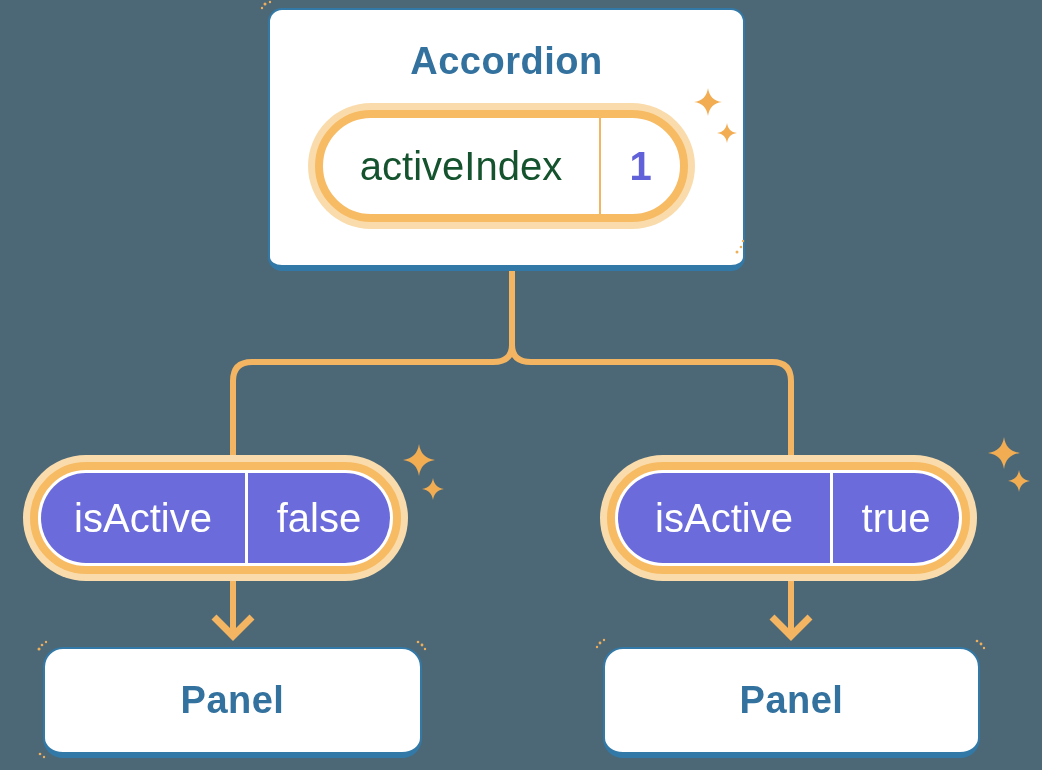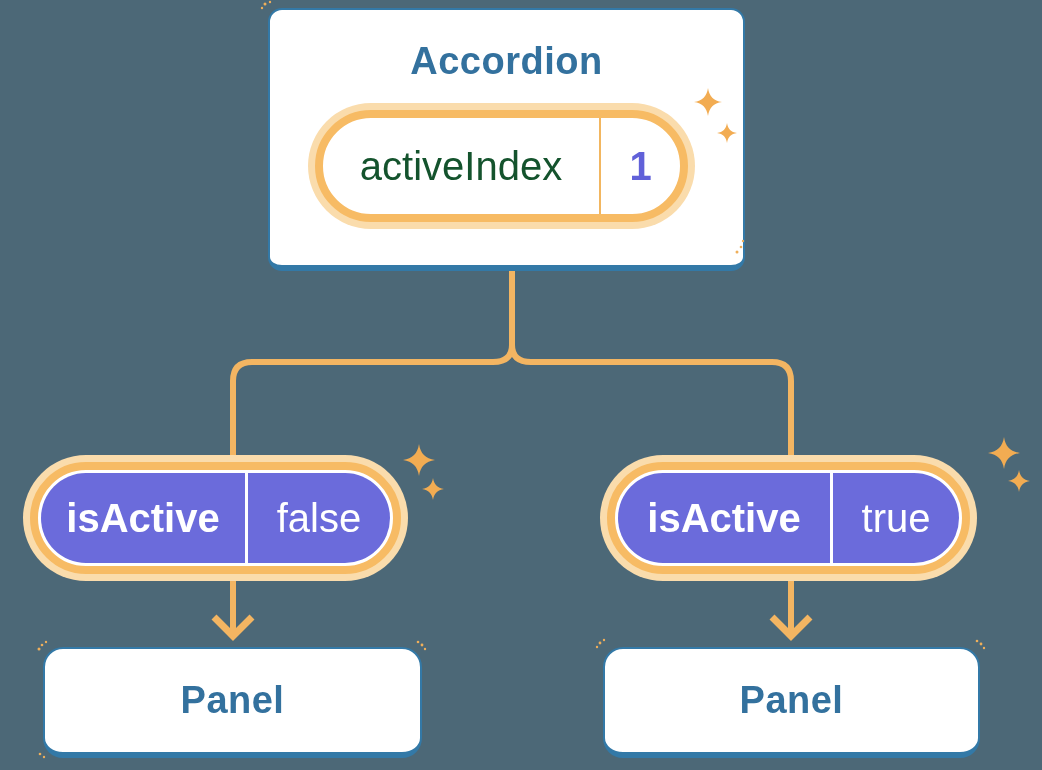--- a/index.html
+++ b/index.html
@@ -52,21 +52,21 @@
 
   .prop-pill { top:462px; height:112px; padding:3px; background:#ffffff; }
   .prop-pill-left  { left:30px;  width:371px; }
   .prop-pill-right { left:607px; width:363px; }
   .prop-pill .pill-inner {
     display:flex; height:100%; align-items:stretch;
     background:#6B6BDB; border-radius:999px; overflow:hidden;
   }
   .prop-pill .pill-name {
     flex:1; display:flex; align-items:center; justify-content:center;
-    font-size:40px; color:#ffffff;font-weight:bold;
+    font-size:40px; color:#ffffff;
   }
   .prop-pill .pill-divider { width:3px; background:#ffffff; }
   .prop-pill .pill-value {
     display:flex; align-items:center; justify-content:center;
     font-size:40px; font-weight:normal; color:#ffffff;
   }
   .prop-pill-left  .pill-value { width:142px; }
   .prop-pill-right .pill-value { width:126px; }
 </style>
 </head>

